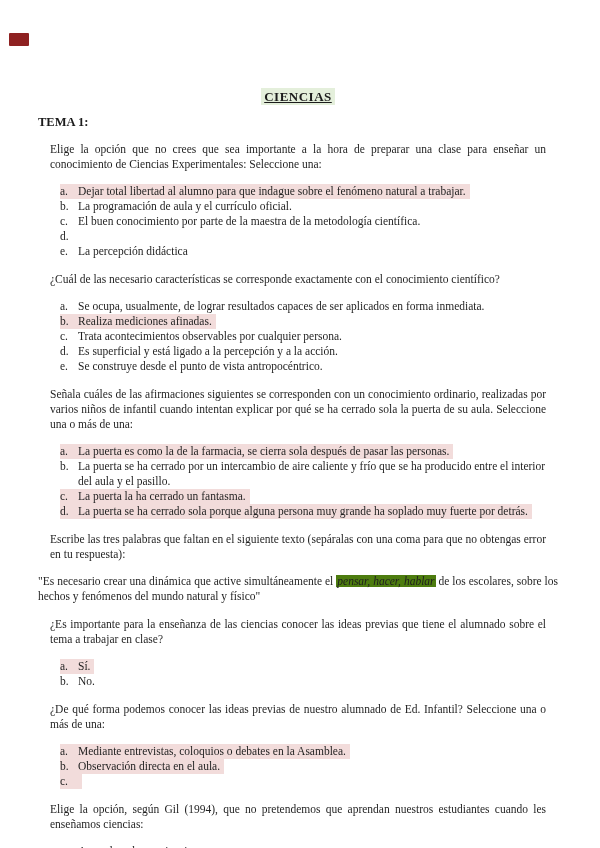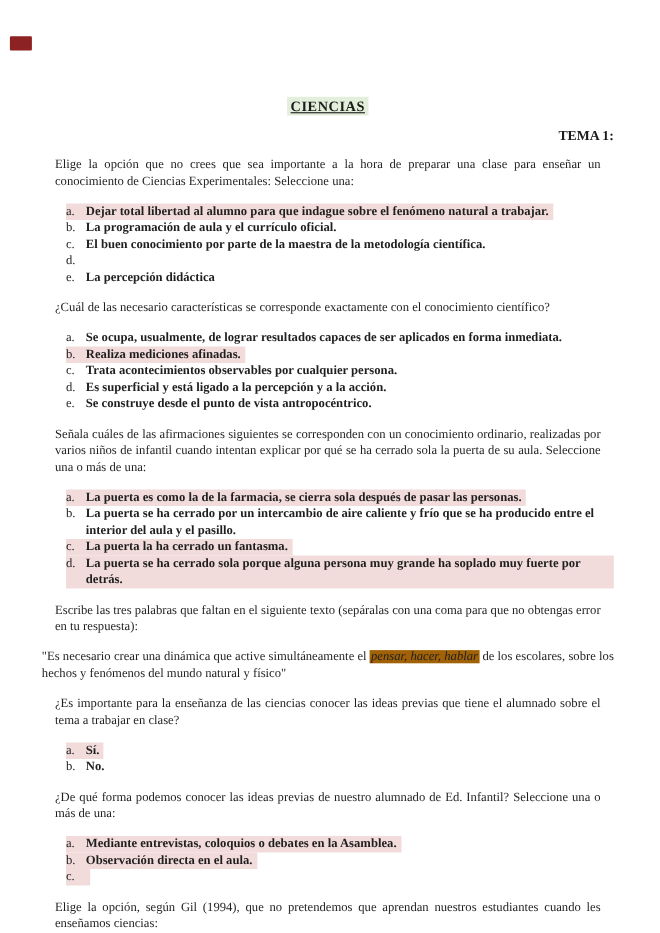--- a/index.html
+++ b/index.html
@@ -13,39 +13,39 @@
     background:#8e2121;border-radius:1px;
   }
   .content{padding:88px 30px 0 38px;box-sizing:border-box;width:588px;}
   .title-row{text-align:center;margin:0 0 10px 0;}
   .title-hl{
     display:inline-block;background:#e4efdb;padding:1px 3px;
     font-weight:bold;font-size:13px;letter-spacing:.5px;
     text-decoration:underline;color:#1c1c1c;
   }
   .subtitle{
-    text-align:right;font-weight:bold;font-size:12.5px;
+    text-align:left;font-weight:bold;font-size:12.5px;
     margin:0 0 2px 0;color:#1c1c1c;
   }
   .question{margin-top:13px;}
   .question.first{margin-top:0;}
   .para{margin:12px;text-align:justify;}
   .opts{margin:0;padding:0;list-style:none;}
   .opt{
     display:flex;align-items:flex-start;
     margin-left:22px;width:calc(100% - 22px);box-sizing:border-box;
   }
   .opt .ltr{flex:0 0 18px;}
-  .opt .txt{flex:0 1 auto;font-weight:bold;}
+  .opt .txt{flex:0 1 auto;}
   .opt.hl{
     background:#f2dcdb;width:fit-content;max-width:calc(100% - 22px);
     padding-right:4px;
   }
   .hl-inline{
-    background:#a16207;font-style:italic;padding:0 1px;margin-top:19px;
+    background:#4d7c0f;font-style:italic;padding:0 1px;margin-top:19px;
   }
   .quote{margin:0;text-align:justify;}
 </style>
 </head>
 <body>
 
 <div class="corner-marker"></div>
 
 <div class="content">
 

